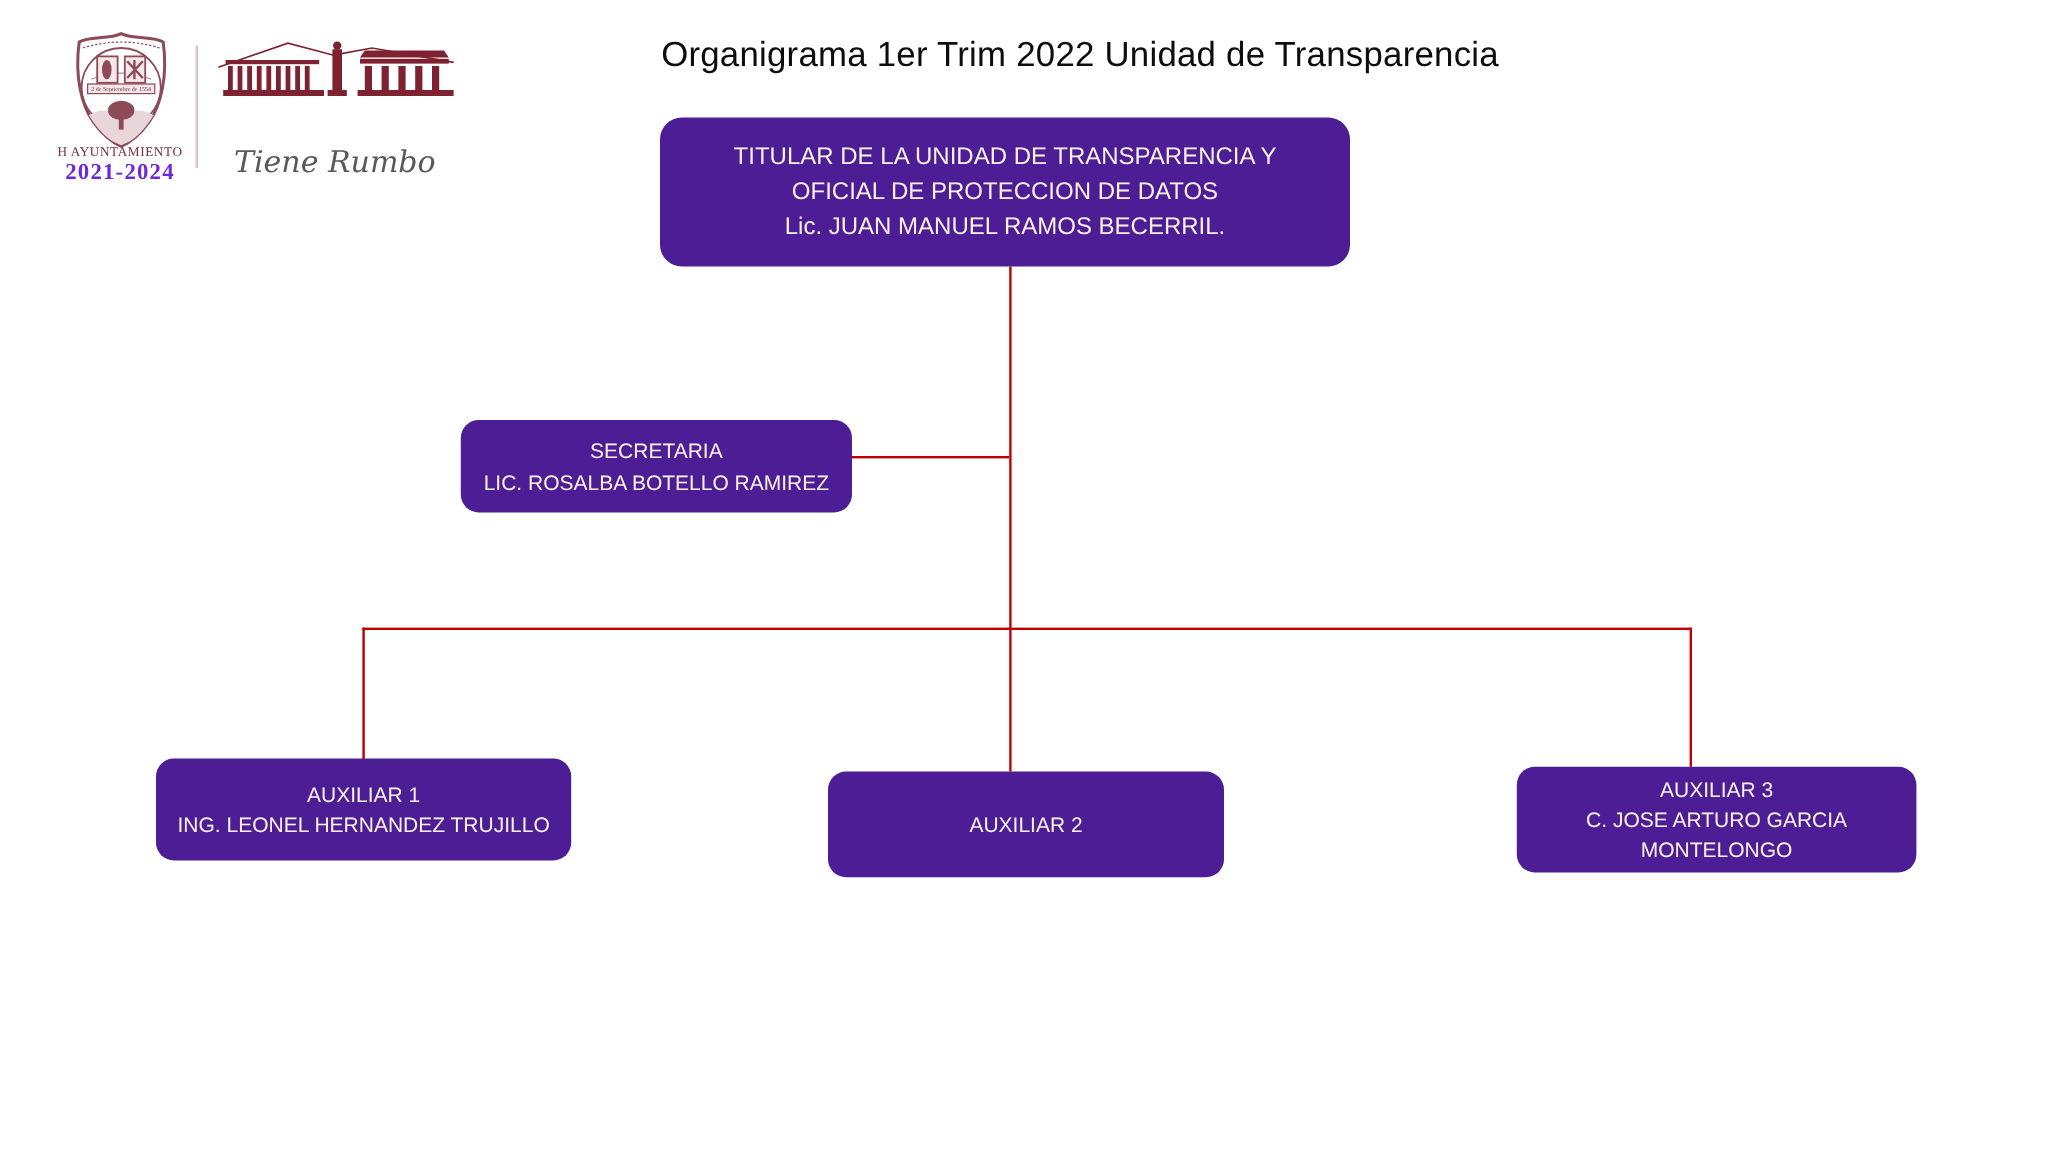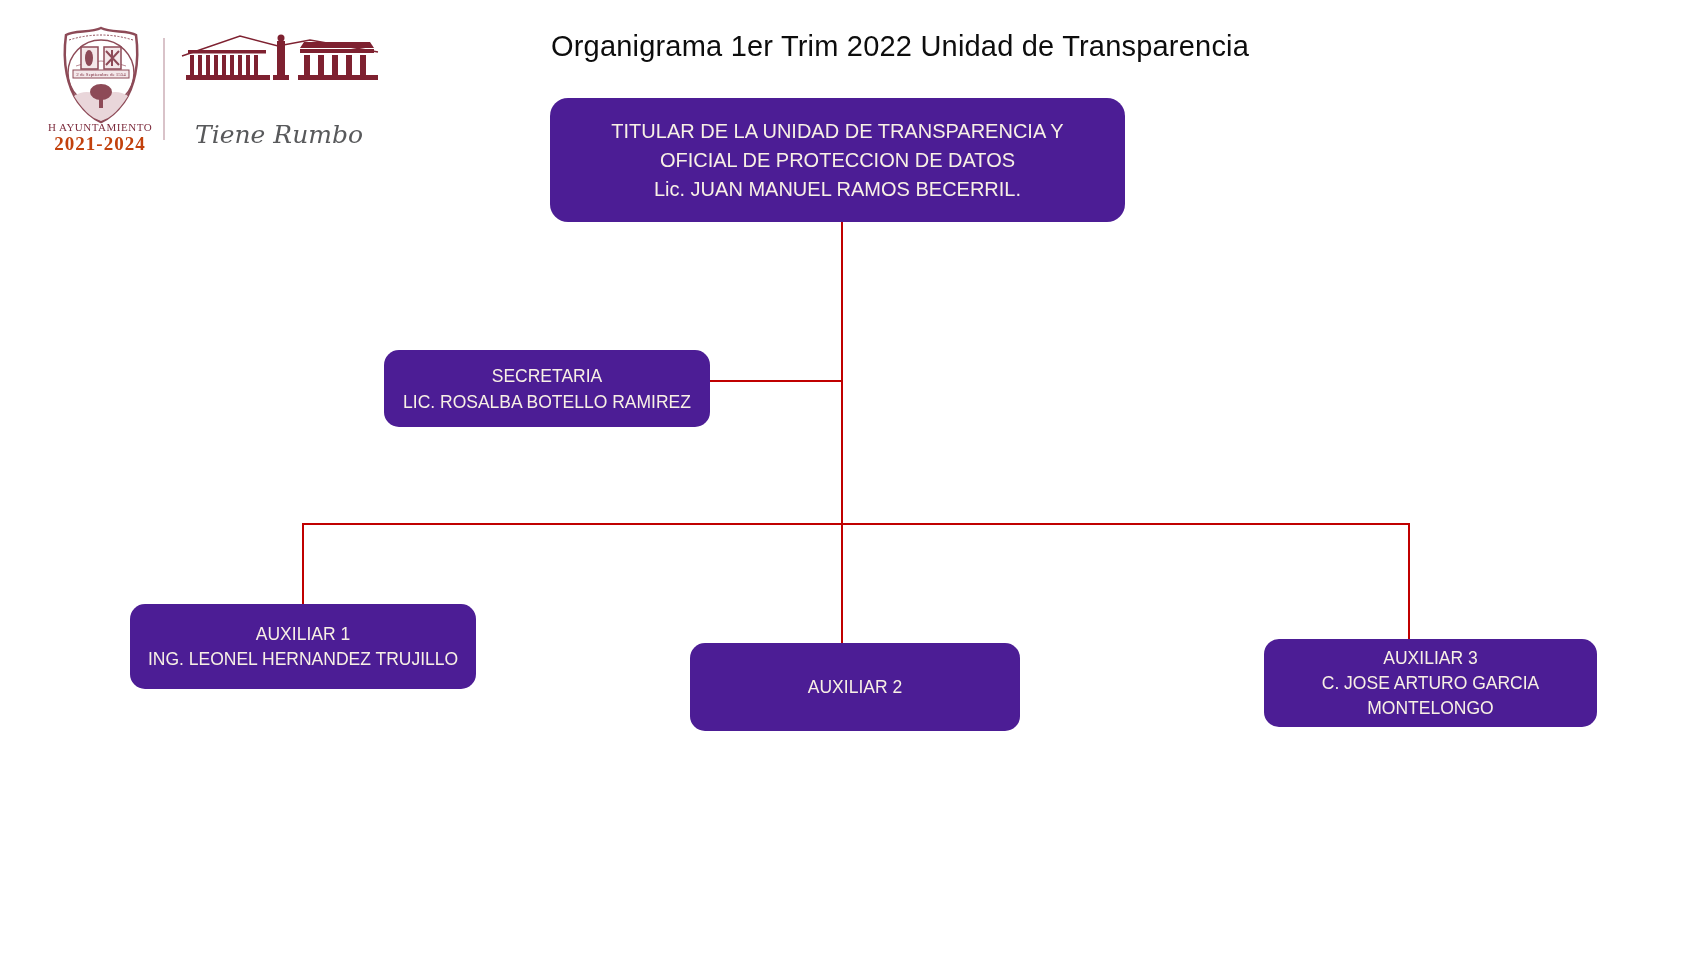--- a/index.html
+++ b/index.html
@@ -28,21 +28,21 @@
   .logo-block { position: absolute; left: 40px; top: 20px; width: 360px; height: 150px; }
   .shield-svg { position: absolute; left: 16px; top: 6px; }
   .gov-line1 {
     position: absolute; left: 0; top: 101px; width: 120px;
     text-align: center; font-family: "Liberation Serif", serif;
     font-weight: normal; font-size: 11px; letter-spacing: 0.5px; color: #7E2D3E;
   }
   .gov-line2 {
     position: absolute; left: 0; top: 113px; width: 120px;
     text-align: center; font-family: "Liberation Serif", serif;
-    font-weight: bold; font-size: 19px; letter-spacing: 1px; color: #c2410c;
+    font-weight: bold; font-size: 19px; letter-spacing: 1px; color: #6d28d9;
   }
   .logo-divider {
     position: absolute; left: 123px; top: 18px;
     width: 2px; height: 102px; background: #D9C3C9;
   }
   .monuments-svg { position: absolute; left: 138px; top: 10px; }
   .wordmark {
     position: absolute; left: 136px; top: 62px; width: 206px;
     text-align: center;
     font-family: "Liberation Serif", serif;
@@ -70,21 +70,21 @@
   .node .nline { width: 100%; }
   .node-titular {
     left: 550px; top: 98px; width: 575px; height: 124px;
     font-size: 20px; line-height: 29px; border-radius: 18px;
   }
   .node-secretaria {
     left: 384px; top: 350px; width: 326px; height: 77px;
     font-size: 17.5px; line-height: 26px;
   }
   .node-aux1 {
-    left: 130px; top: 604px; width: 346px; height: 85px;
+    left: 130px; top: 632px; width: 346px; height: 85px;
     font-size: 17.5px; line-height: 25px;
   }
   .node-aux2 {
     left: 690px; top: 643px; width: 330px; height: 88px;
     font-size: 17.5px; line-height: 25px; gap: 13px;
   }
   .node-aux3 {
     left: 1264px; top: 639px; width: 333px; height: 88px;
     font-size: 17.5px; line-height: 25px;
   }

